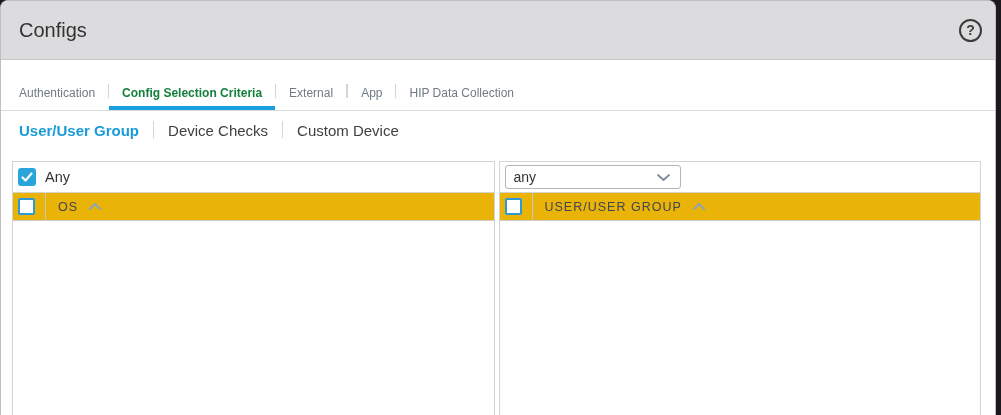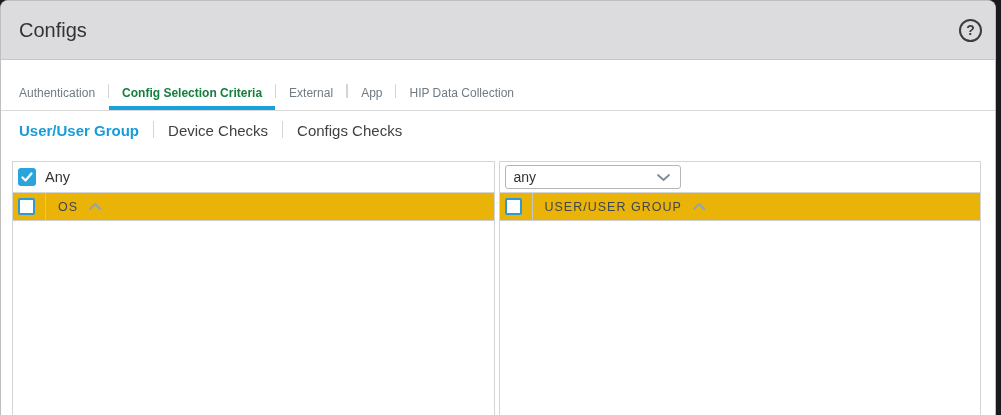--- a/index.html
+++ b/index.html
@@ -206,21 +206,21 @@
     <div class="tab">App</div>
     <span class="vsep"></span>
     <div class="tab">HIP Data Collection</div>
   </div>
 
   <div class="subtabs">
     <div class="subtab active">User/User Group</div>
     <span class="vsep"></span>
     <div class="subtab">Device Checks</div>
     <span class="vsep"></span>
-    <div class="subtab">Configs Checks</div>
+    <div class="subtab">Custom Device</div>
   </div>
 
   <div class="panels">
 
     <div class="panel">
       <div class="any-row">
         <span class="cb checked">
           <svg width="12" height="11" viewBox="0 0 12 11">
             <polyline points="1.5,5.5 4.5,8.5 10.5,1.5" fill="none" stroke="#ffffff" stroke-width="2.2" stroke-linecap="round" stroke-linejoin="round"></polyline>
           </svg>

